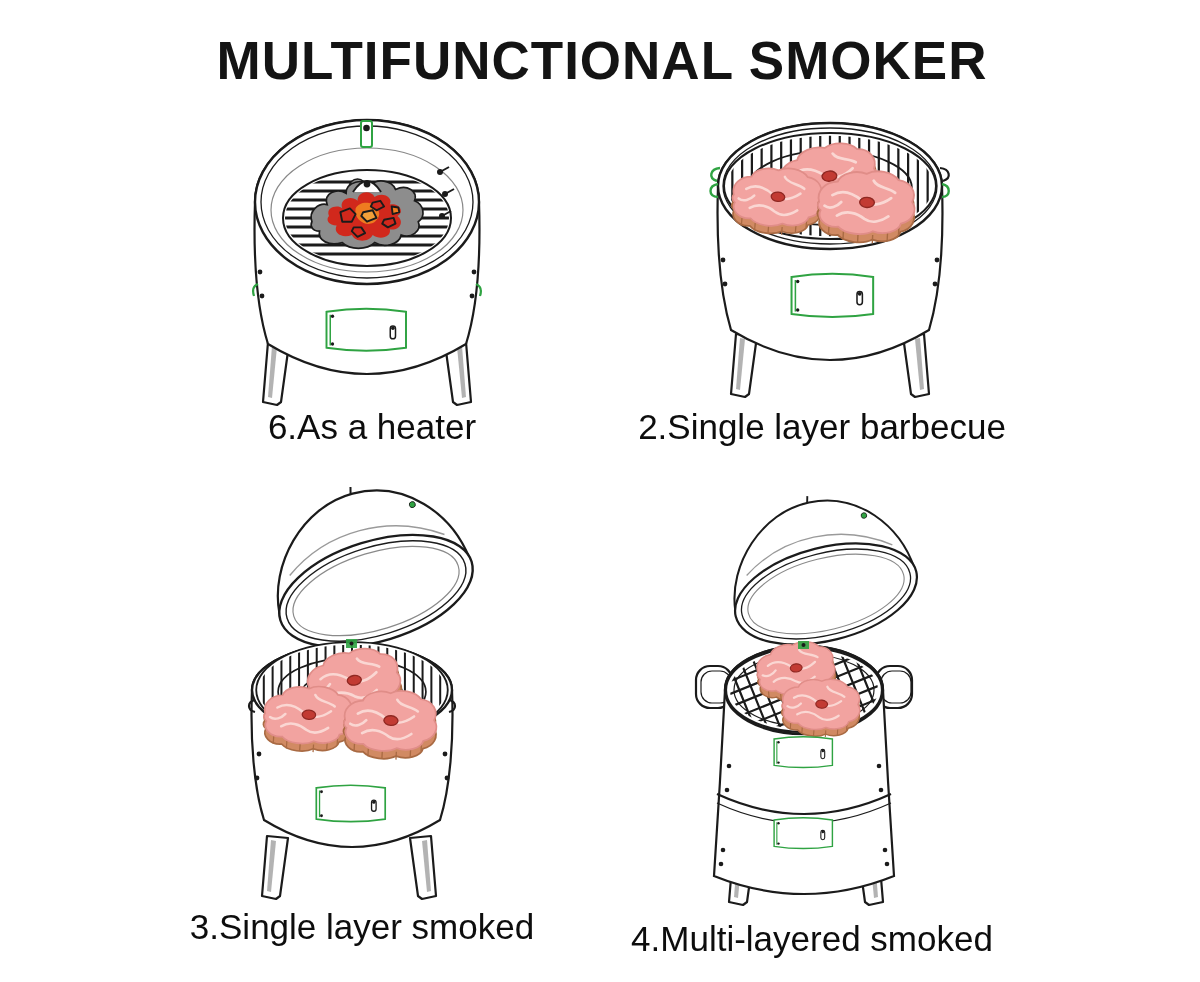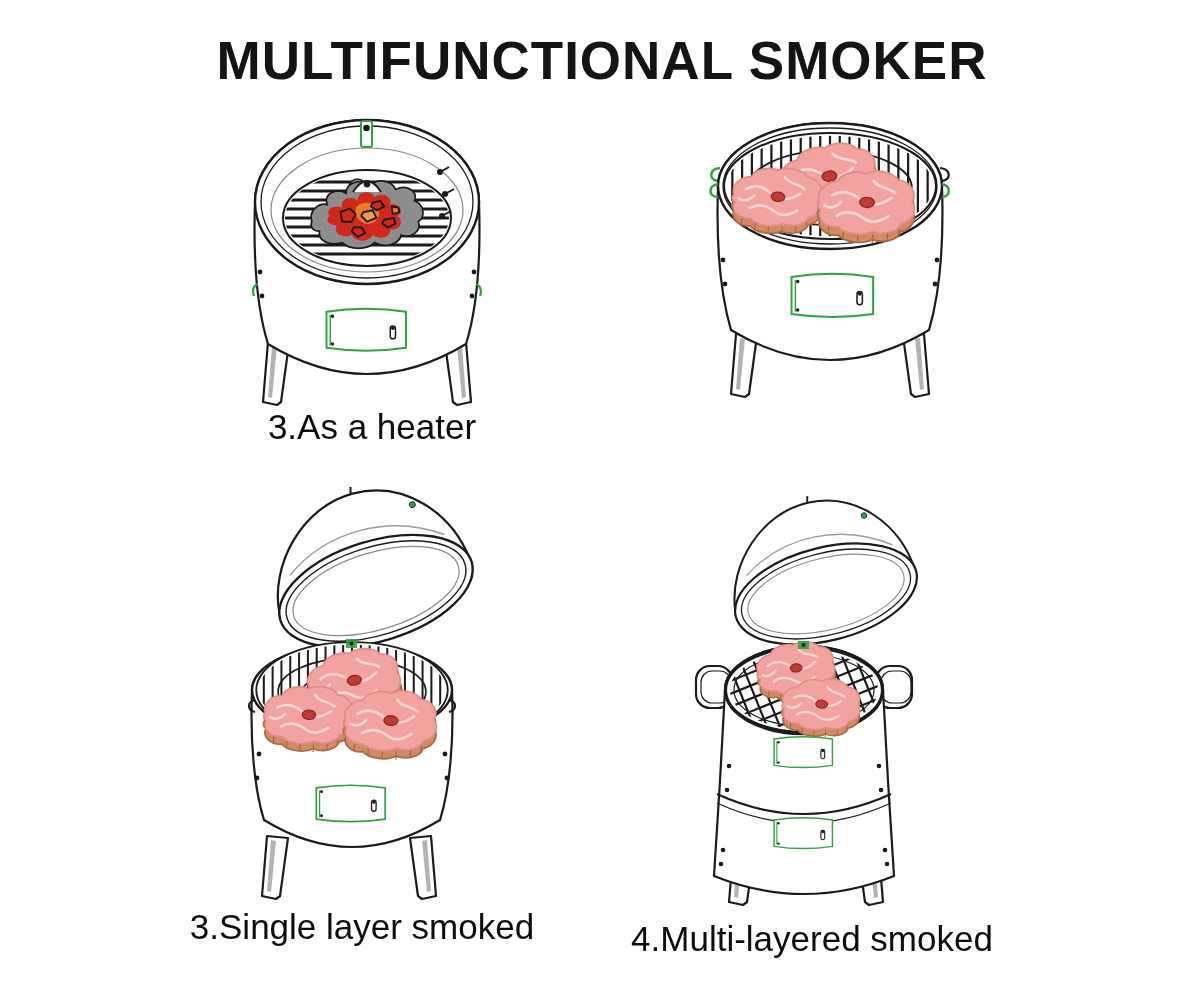--- a/index.html
+++ b/index.html
@@ -246,17 +246,18 @@
         <circle cx="231" cy="322" r="2.3"></circle>
       <circle cx="73" cy="382" r="2.3"></circle>
         <circle cx="71" cy="396" r="2.3"></circle>
       <circle cx="235" cy="382" r="2.3"></circle>
         <circle cx="237" cy="396" r="2.3"></circle>
     </g>
     <use href="#door" transform="translate(123,266) scale(0.55)"></use>
     <use href="#door" transform="translate(123,347) scale(0.55)"></use>
   </svg>
 
-  <div class="caption cap1">3.As a heater</div>
+  <div class="caption cap1">6.As a heater</div>
+  <div class="caption cap2">2.Single layer barbecue</div>
   <div class="caption cap3">3.Single layer smoked</div>
   <div class="caption cap4">4.Multi-layered smoked</div>
 
 </div>
 
 </body></html>

